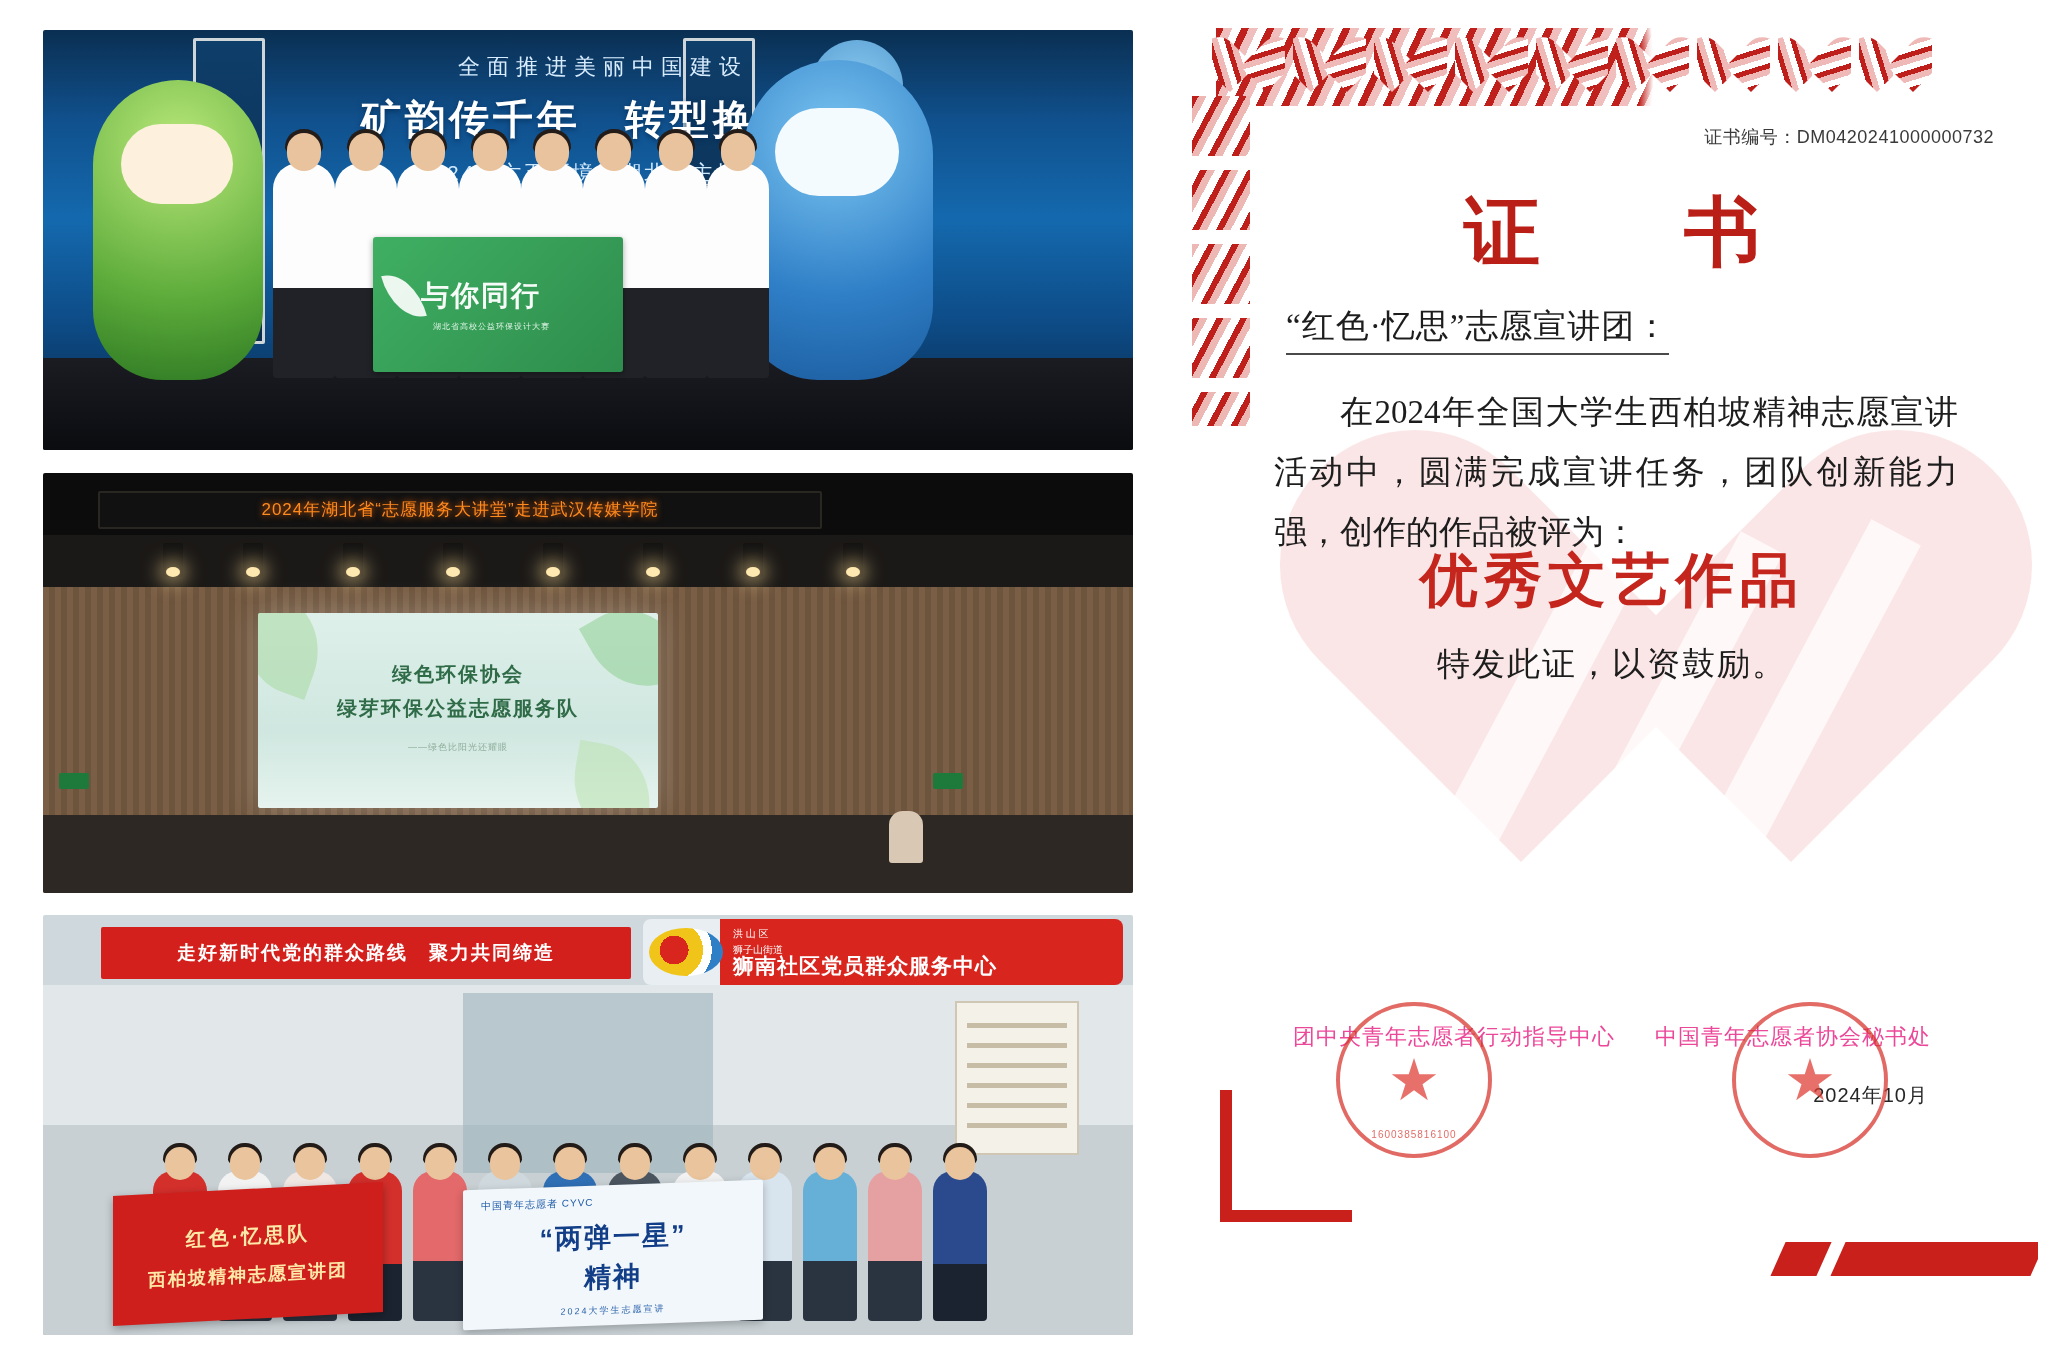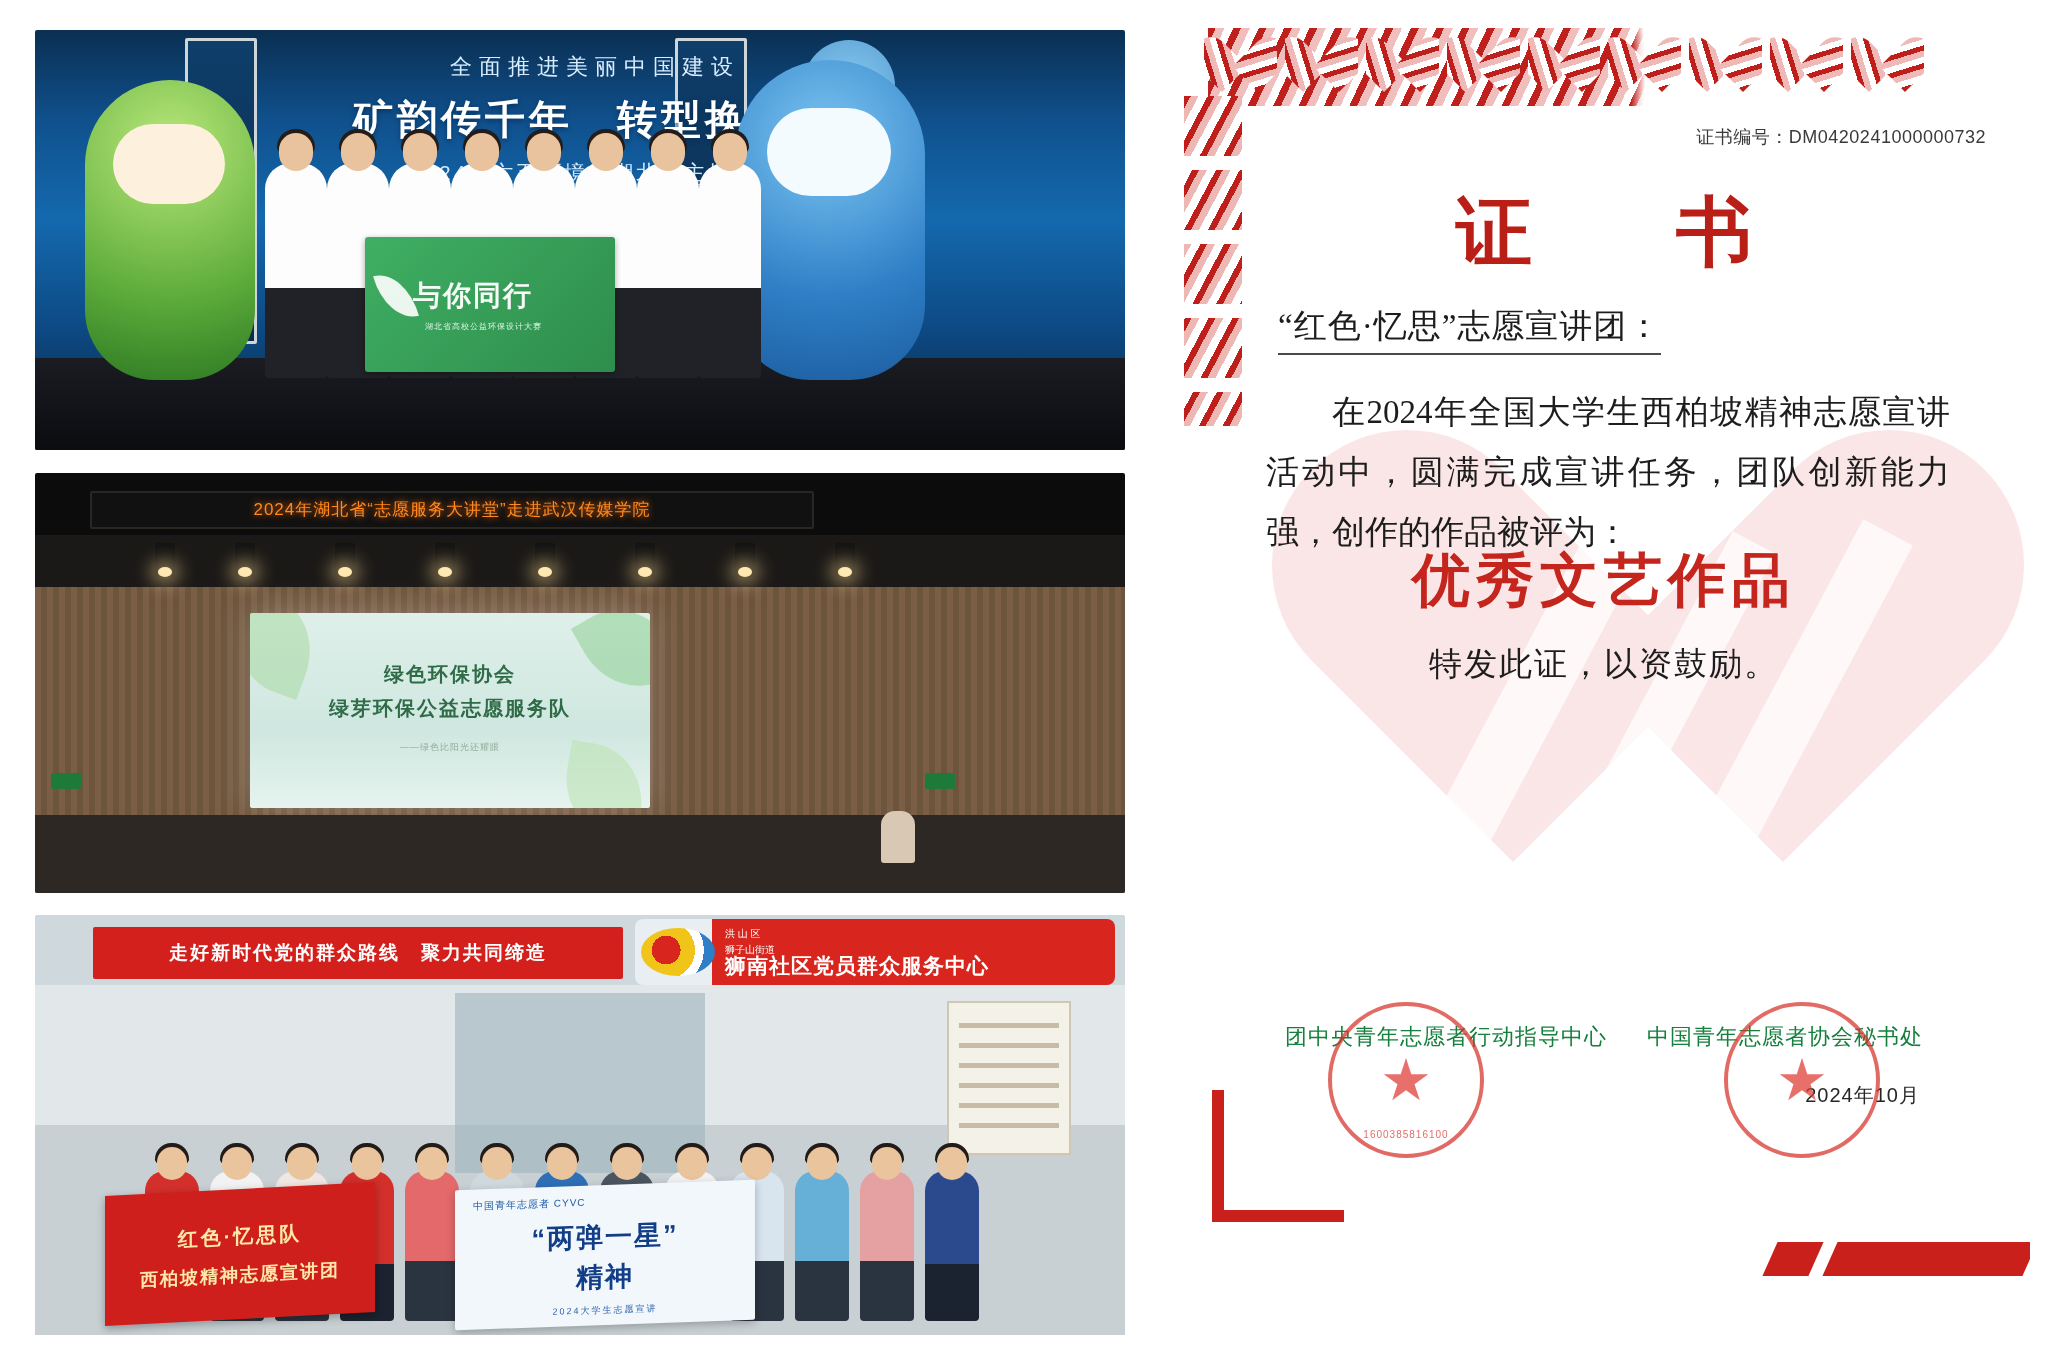--- a/index.html
+++ b/index.html
@@ -1,21 +1,21 @@
 <!DOCTYPE html>
 <html><head>
 <meta charset="utf-8">
 <style>
   html,body{margin:0;padding:0;background:#ffffff;}
   body{width:2048px;height:1365px;font-family:"Liberation Sans","DejaVu Sans",sans-serif;overflow:hidden;}
   .page{position:relative;width:2048px;height:1365px;background:#fff;display:flex;}
 
   
   .photo-col{position:relative;width:1160px;height:1365px;padding:30px 35px 30px 35px;box-sizing:border-box;
-             display:flex;flex-direction:column;justify-content:space-between;background:#fff;}
+             display:flex;flex-direction:column;justify-content:space-between;background:#fff;margin-left:8px;}
   .photo{position:relative;width:1090px;height:420px;overflow:hidden;border-radius:2px;}
 
   
   .p1{background:linear-gradient(180deg,#0a2f52 0%,#10518e 22%,#1469ae 45%,#0d4b86 70%,#08243f 100%);}
   .p1 .stage-floor{position:absolute;left:0;bottom:0;width:100%;height:92px;background:linear-gradient(180deg,#1a1c22,#0b0c10);}
   .p1 .banner-left,.p1 .banner-right{position:absolute;top:8px;width:66px;height:300px;
       background:linear-gradient(180deg,#0e3e6a,#0a2b4c);border:3px solid #cfd6da;border-radius:2px;}
   .p1 .banner-left{left:150px;} .p1 .banner-right{left:640px;}
   .p1 .bg-text{position:absolute;left:300px;top:22px;width:520px;text-align:center;color:#eaf6ff;}
   .p1 .bg-l1{font-size:22px;letter-spacing:7px;color:#d8ecff;font-family:"Liberation Serif",serif;}
@@ -138,21 +138,21 @@
   .cert .salute{position:absolute;left:100px;top:282px;font-size:33px;color:#1d1d1d;letter-spacing:1px;
      font-family:"Liberation Serif","DejaVu Serif",serif;border-bottom:2px solid #4a4a4a;padding-bottom:4px;}
   .cert .body{position:absolute;left:80px;top:352px;width:700px;font-size:33px;line-height:60px;color:#1d1d1d;
      font-family:"Liberation Serif","DejaVu Serif",serif;text-align:justify;}
   .cert .body p{margin:8px;text-indent:66px;}
   .cert .award{position:absolute;left:0;top:520px;width:100%;text-align:center;color:#c4251c;
      font-family:"Liberation Serif","DejaVu Serif",serif;font-weight:bold;font-size:58px;letter-spacing:6px;}
   .cert .closing{position:absolute;left:0;top:620px;width:100%;text-align:center;color:#1d1d1d;font-size:33px;
      letter-spacing:2px;font-family:"Liberation Serif","DejaVu Serif",serif;}
   .cert .signrow{position:absolute;left:0;top:1000px;width:100%;display:flex;justify-content:center;gap:40px;}
-  .cert .sign{position:relative;font-size:22px;color:#15803d;letter-spacing:1px;white-space:nowrap;}
+  .cert .sign{position:relative;font-size:22px;color:#ec4899;letter-spacing:1px;white-space:nowrap;}
   .cert .date{position:absolute;right:110px;top:1060px;font-size:20px;color:#262626;letter-spacing:1px;}
   .stamp{position:absolute;width:148px;height:148px;border:4px solid #d7322b;border-radius:50%;opacity:.72;}
   .stamp.s1{left:150px;top:980px;}
   .stamp.s2{left:546px;top:980px;}
   .stamp .star{position:absolute;left:50%;top:50%;transform:translate(-50%,-50%);font-size:58px;color:#e03a32;line-height:1;}
   .stamp .bottomtxt{position:absolute;left:0;bottom:14px;width:100%;text-align:center;font-size:10px;color:#d7322b;letter-spacing:1px;}
   .cert .corner-l{position:absolute;left:34px;bottom:120px;width:120px;height:120px;
      border-left:12px solid #c9201b;border-bottom:12px solid #c9201b;}
   .cert .corner-r{position:absolute;right:0px;bottom:46px;width:300px;height:70px;overflow:hidden;}
   .cert .corner-r .bar{position:absolute;height:34px;background:#c9201b;transform:skewX(-24deg);}

